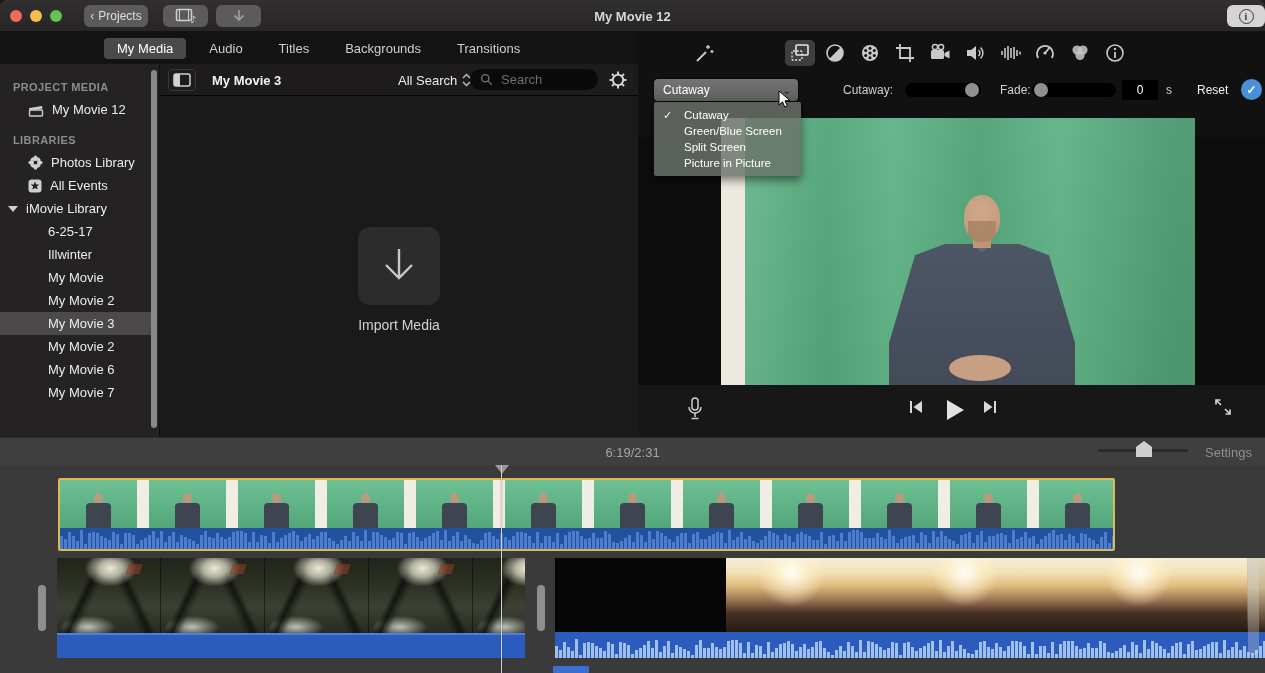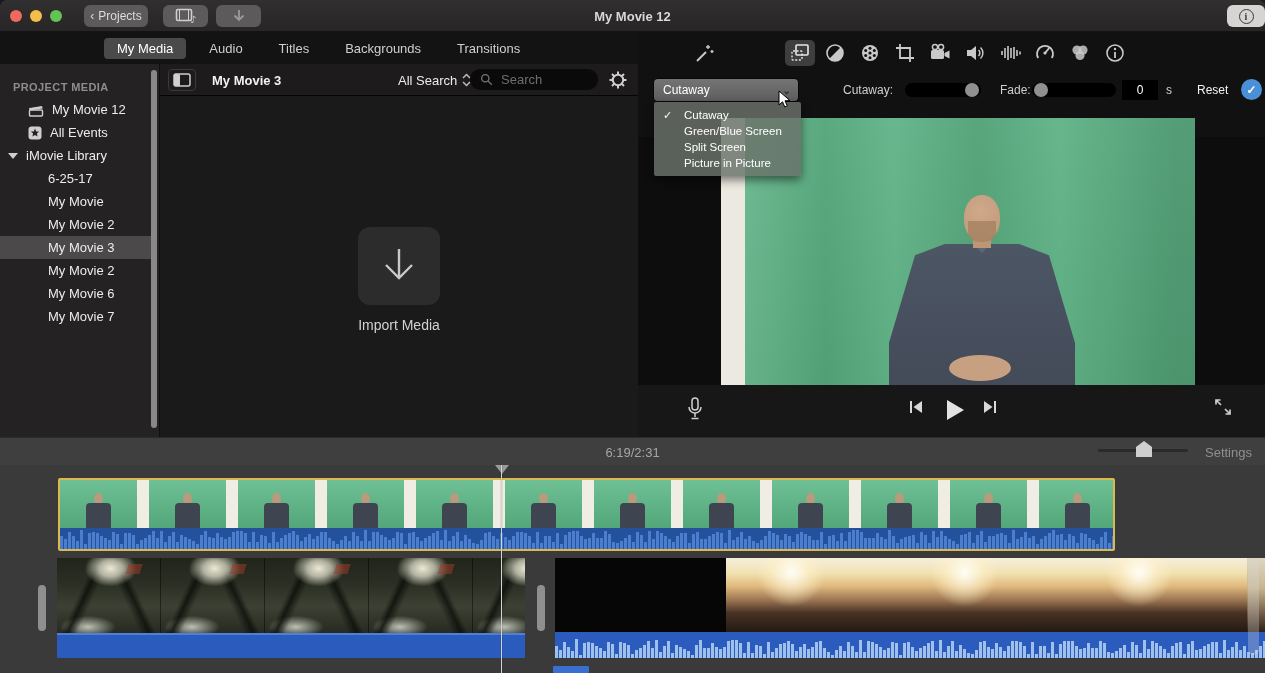--- a/index.html
+++ b/index.html
@@ -191,34 +191,54 @@
     <div class="sb-i">
       <span>
         <svg width="16" height="14" viewBox="0 0 16 14">
             <path d="M1 5 L14 3 L14.7 5.6 L1.7 7.6 Z" fill="#cfcfcf"></path>
             <path d="M3 4.7 l2-2.3 M6 4.2 l2-2.3 M9 3.7 l2-2.3" stroke="#242222" stroke-width="1"></path>
             <rect x="1.5" y="7" width="13" height="6" rx="1" fill="none" stroke="#cfcfcf" stroke-width="1.4"></rect>
           </svg>
       </span>
       <span>My Movie 12</span>
     </div>
+    <div class="sb-h" style="margin-top:8px">LIBRARIES</div>
+    <div class="sb-i">
+      <span>
+        <svg width="15" height="15" viewBox="0 0 20 20">
+            <g fill="#cfcfcf">
+              <ellipse cx="10" cy="4.5" rx="2.5" ry="4"></ellipse>
+              <ellipse cx="10" cy="15.5" rx="2.5" ry="4"></ellipse>
+              <ellipse cx="4.5" cy="10" rx="4" ry="2.5"></ellipse>
+              <ellipse cx="15.5" cy="10" rx="4" ry="2.5"></ellipse>
+              <ellipse cx="6" cy="6" rx="3.4" ry="2.2" transform="rotate(-45 6 6)"></ellipse>
+              <ellipse cx="14" cy="14" rx="3.4" ry="2.2" transform="rotate(-45 14 14)"></ellipse>
+              <ellipse cx="14" cy="6" rx="3.4" ry="2.2" transform="rotate(45 14 6)"></ellipse>
+              <ellipse cx="6" cy="14" rx="3.4" ry="2.2" transform="rotate(45 6 14)"></ellipse>
+              <circle cx="10" cy="10" r="2.2" fill="#242222"></circle>
+            </g>
+          </svg>
+      </span>
+      <span>Photos Library</span>
+    </div>
     <div class="sb-i">
       <span>
         <svg width="14" height="14" viewBox="0 0 14 14">
             <rect x="0.5" y="0.5" width="13" height="13" rx="3" fill="#cfcfcf"></rect>
             <path d="M7 2.6 L8.2 5.4 L11.2 5.6 L8.9 7.6 L9.6 10.5 L7 8.9 L4.4 10.5 L5.1 7.6 L2.8 5.6 L5.8 5.4 Z" fill="#242222"></path>
           </svg>
       </span>
       <span>All Events</span>
     </div>
     <div class="sb-i sb-root">
       <span class="disc"></span>
       <span>iMovie Library</span>
     </div>
     <div class="sb-i sb-child">6-25-17</div>
+    <div class="sb-i sb-child">Illwinter</div>
     <div class="sb-i sb-child">My Movie</div>
     <div class="sb-i sb-child">My Movie 2</div>
     <div class="sb-i sb-child selected">My Movie 3</div>
     <div class="sb-i sb-child">My Movie 2</div>
     <div class="sb-i sb-child">My Movie 6</div>
     <div class="sb-i sb-child">My Movie 7</div>
   </div>
   <div id="sb-scroll" class="abs"></div>
 
   <div id="media-header" class="abs">

